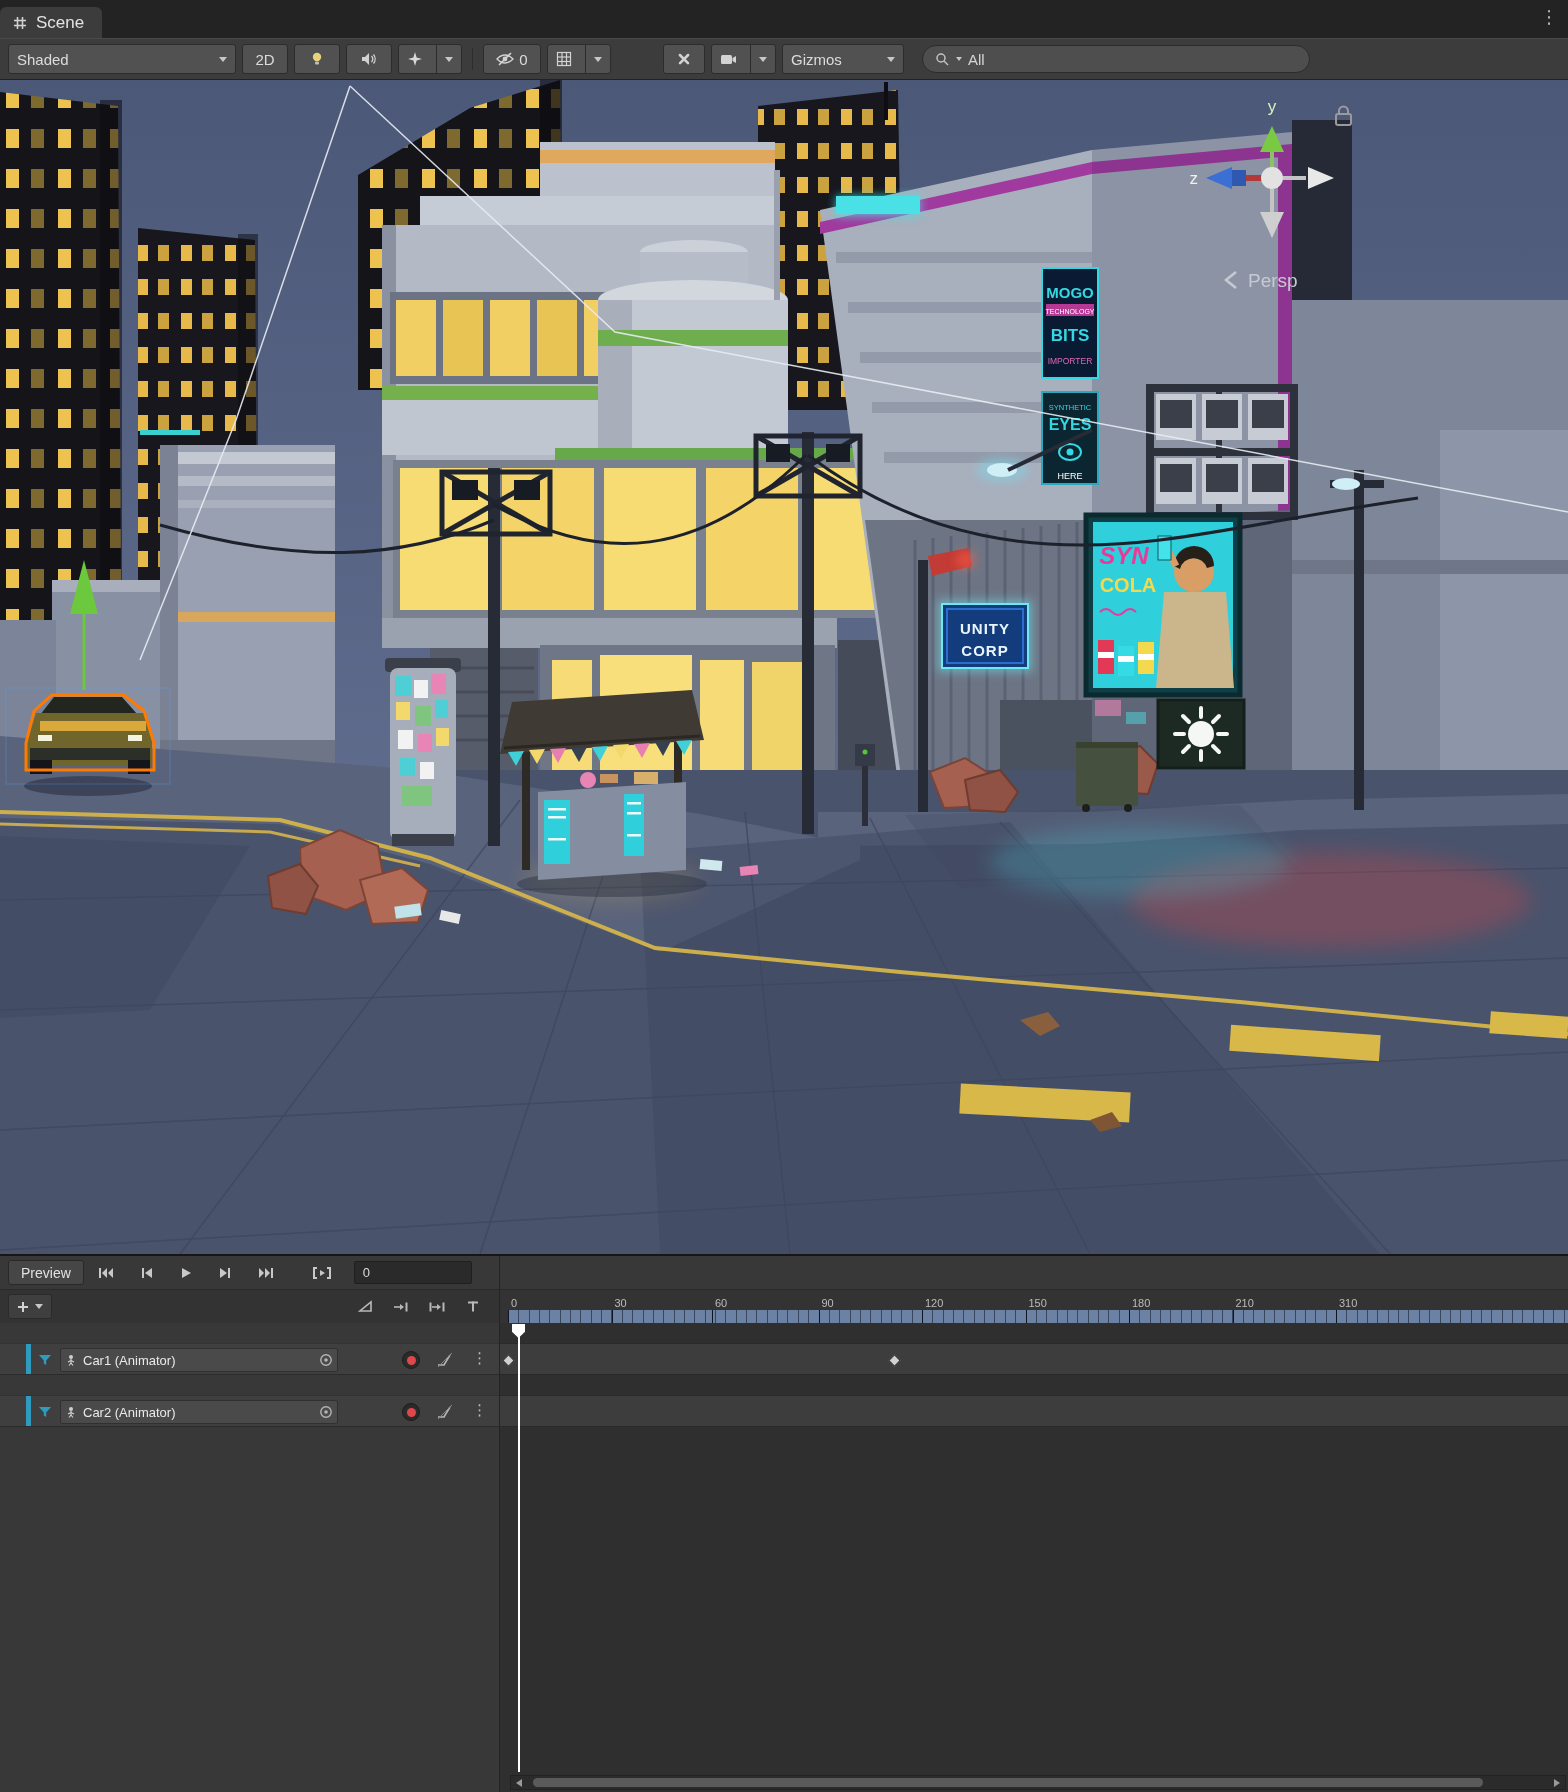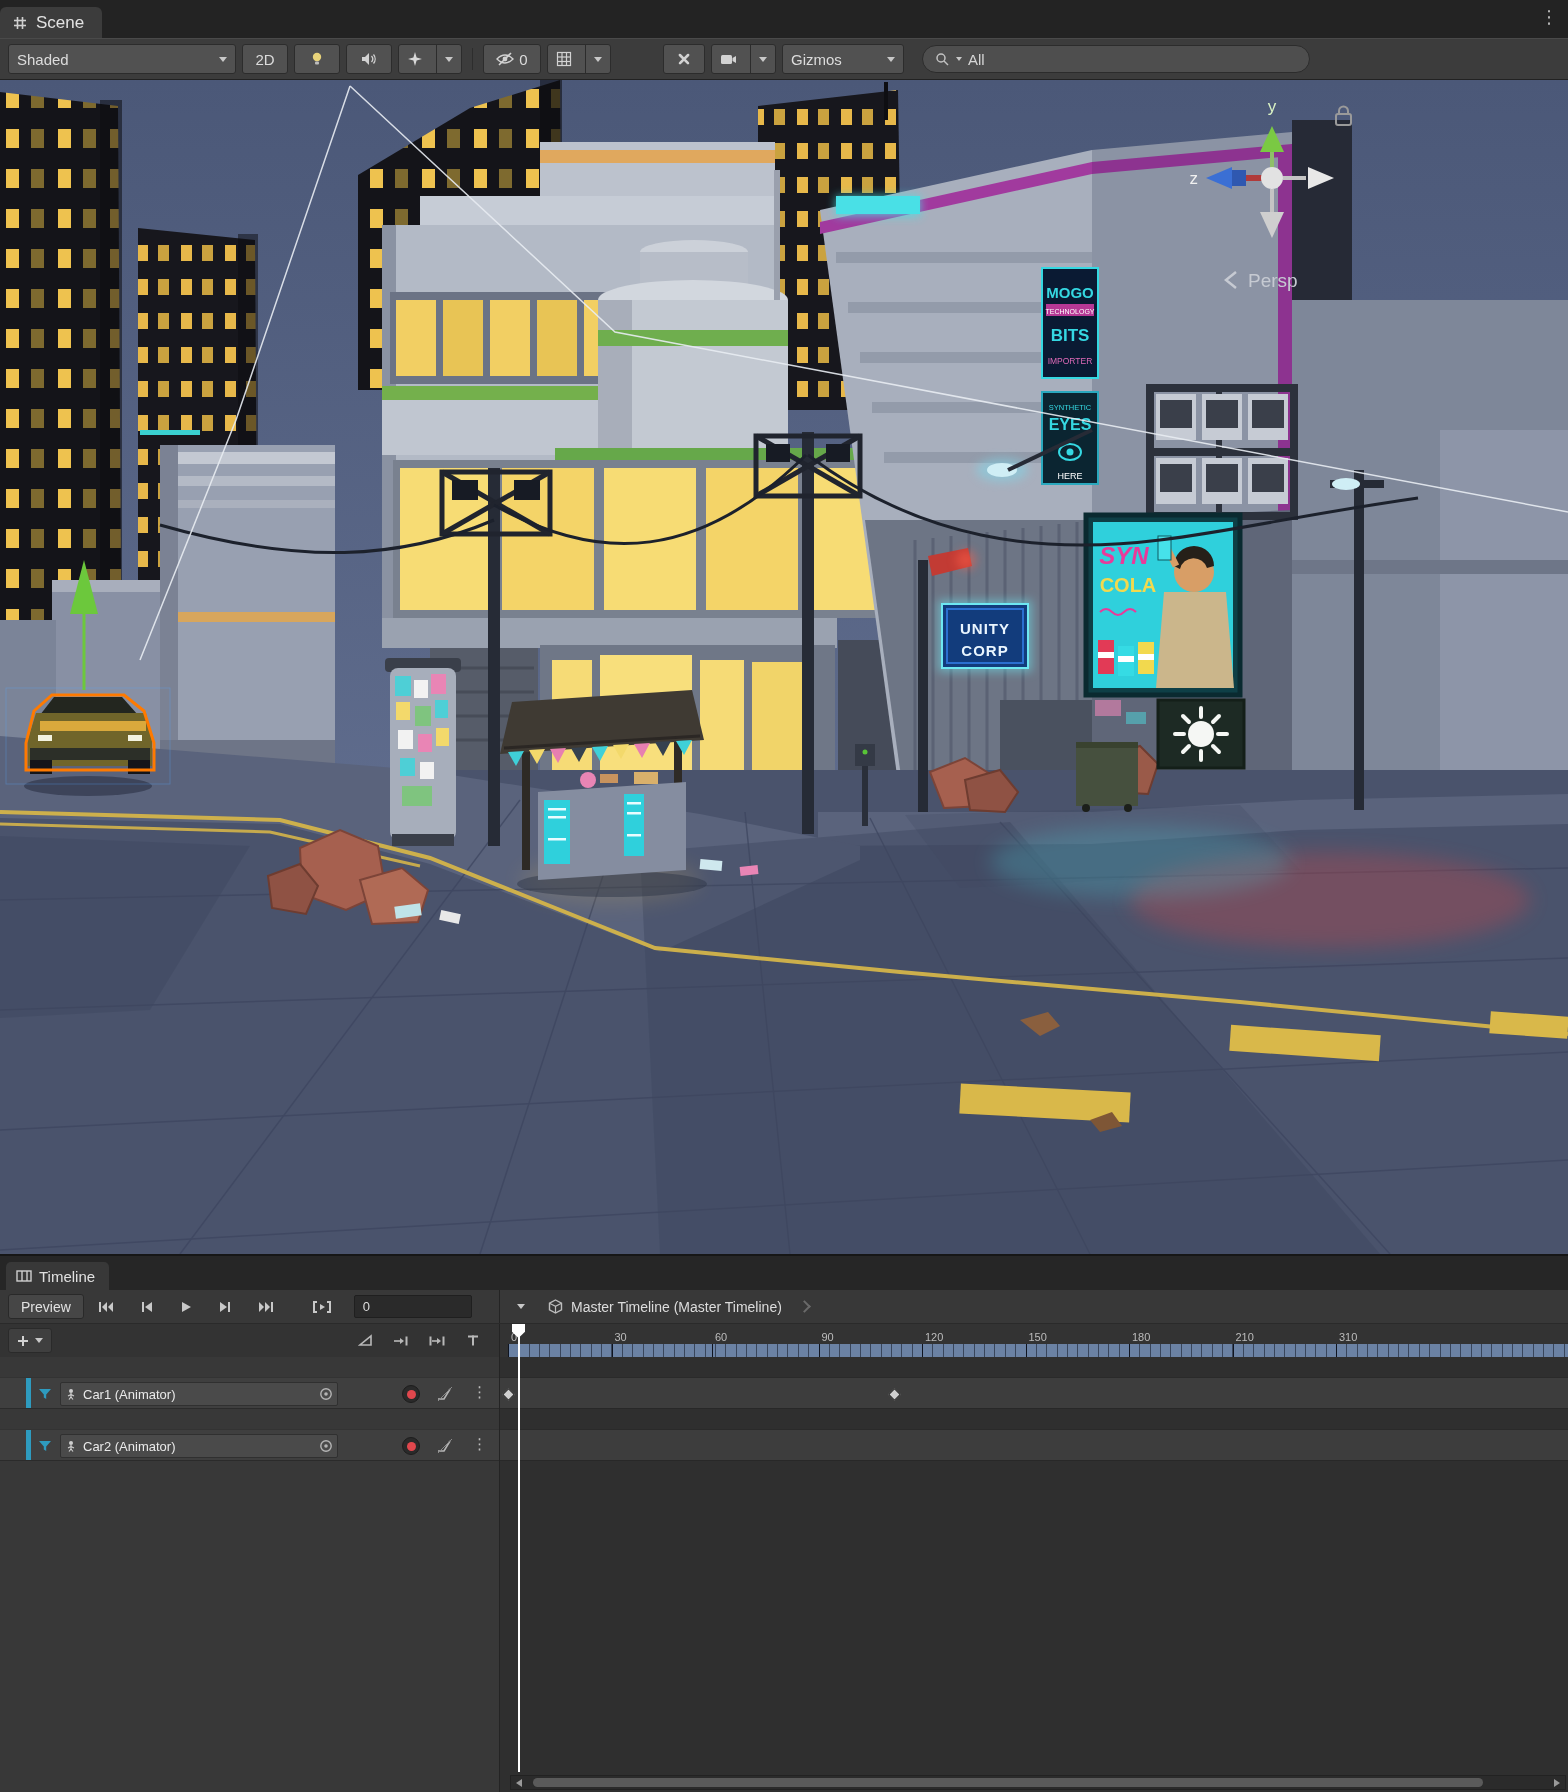--- a/index.html
+++ b/index.html
@@ -585,30 +585,20 @@
           <g stroke="#9a9a9a" fill="none" stroke-width="2">
             <rect x="1336" y="114" width="15" height="11" rx="2"></rect>
             <path d="M1339,114 v-3 a4.5,4.5 0 0 1 9,0 v3"></path>
           </g>
         </g>
       </svg>
     </div>
   </section>
 
   <section class="timeline-panel">
-    <div class="tl-tabstrip">
-      <div class="tl-tab">
-        <svg width="16" height="14" viewBox="0 0 16 14">
-          <rect x="1" y="2" width="14" height="10" fill="none" stroke="#cfcfcf" stroke-width="1.4"></rect>
-          <line x1="6" y1="2" x2="6" y2="12" stroke="#cfcfcf" stroke-width="1.4"></line>
-          <line x1="11" y1="2" x2="11" y2="12" stroke="#cfcfcf" stroke-width="1.4"></line>
-        </svg>
-        <span>Timeline</span>
-      </div>
-    </div>
 
     <div class="row controls-row">
       <div class="cr-left">
         <div class="previewbtn">
           <span>Preview</span>
         </div>
         <div class="ibtn">
           <svg width="16" height="12" viewBox="0 0 16 12" fill="#c8c8c8">
             <rect x="1" y="1" width="2" height="10"></rect>
               <path d="M9 1 L4 6 L9 11 z"></path>
@@ -641,33 +631,20 @@
         </div>
         <div class="ibtn" style="margin-left:16px">
           <svg width="20" height="14" viewBox="0 0 20 14" fill="#c8c8c8">
             <path d="M1 1 h4 v2 h-2 v8 h2 v2 h-4 z"></path>
               <path d="M19 1 h-4 v2 h2 v8 h-2 v2 h4 z"></path>
               <path d="M8 4 L13 7 L8 10 z"></path>
           </svg>
         </div>
         <div class="framefield">
           <span>0</span>
-        </div>
-      </div>
-      <div class="cr-content">
-        <div class="ddbtn">
-            <span class="caret"></span>
-          </div>
-        <div class="breadcrumb">
-          <svg width="15" height="15" viewBox="0 0 15 15">
-            <path d="M7.5 1 L13.5 4.2 V10.8 L7.5 14 L1.5 10.8 V4.2 Z" fill="none" stroke="#bdbdbd" stroke-width="1.4"></path>
-            <path d="M1.5 4.2 L7.5 7.4 L13.5 4.2 M7.5 7.4 V14" fill="none" stroke="#bdbdbd" stroke-width="1.2"></path>
-          </svg>
-          <span>Master Timeline (Master Timeline)</span>
-          <span class="chev"></span>
         </div>
       </div>
     </div>
 
     <div class="row row2">
       <div class="r2-left">
         <div class="addbtn">
           <svg width="12" height="12" viewBox="0 0 12 12">
             <rect x="5" y="1" width="2" height="10" fill="#d2d2d2"></rect>
               <rect x="1" y="5" width="10" height="2" fill="#d2d2d2"></rect>

